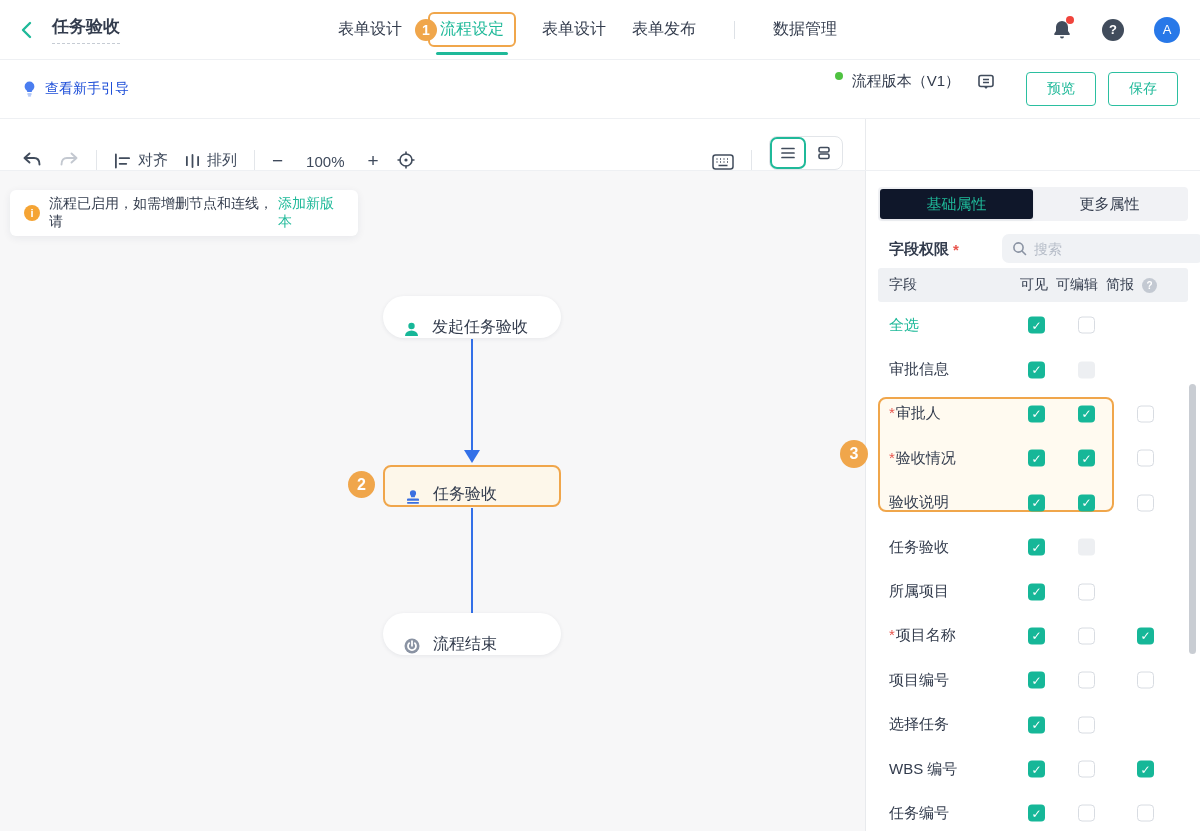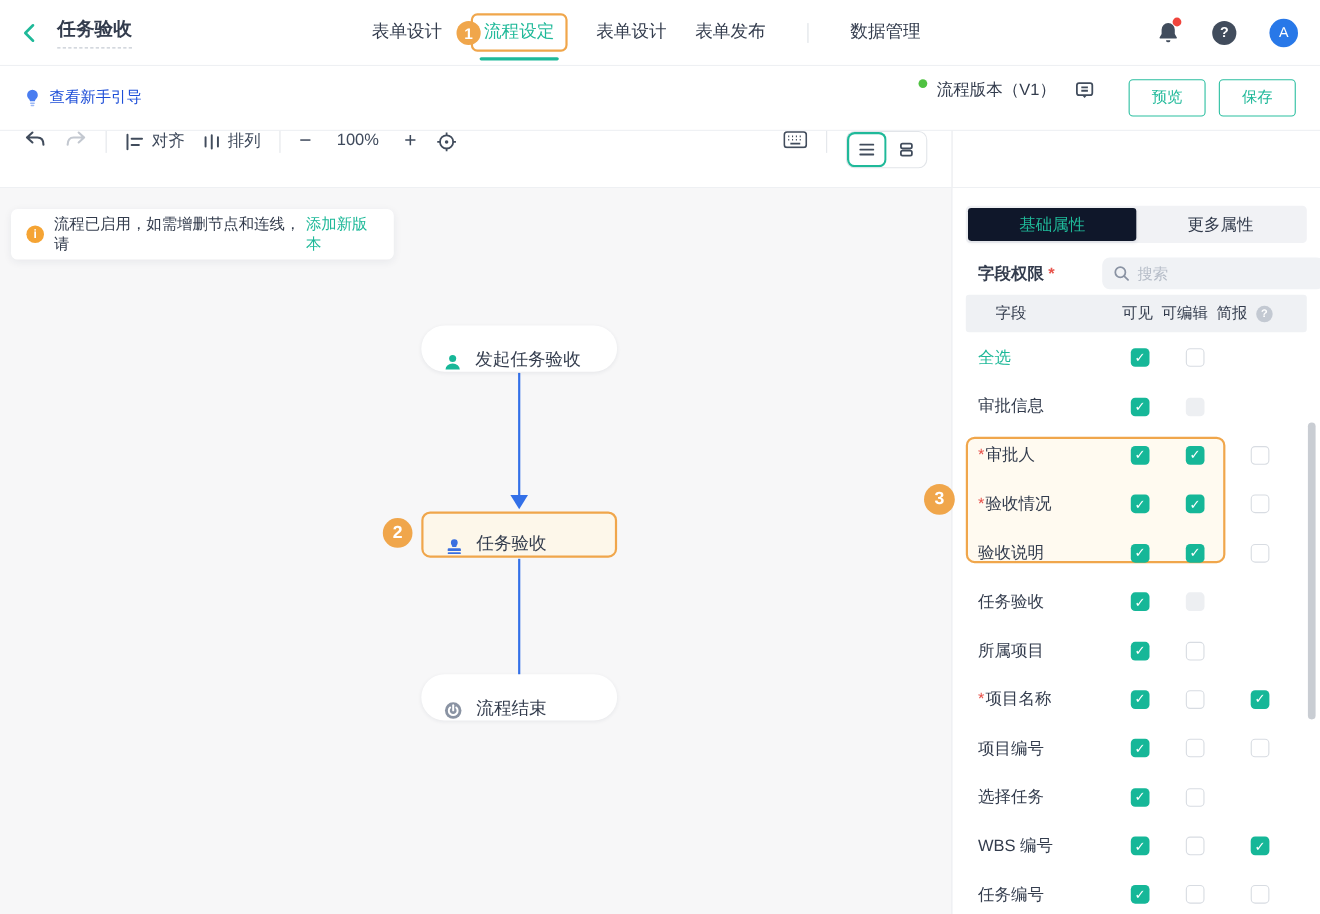--- a/index.html
+++ b/index.html
@@ -28,21 +28,21 @@
   .guide-left { display:flex; align-items:center; cursor:pointer; }
   .guide-link { color:#1d4ed8; font-size:14px; margin-left:8px; }
   .guide-right { margin-left:auto; display:flex; align-items:flex-start; }
   .vdot { width:8px; height:8px; border-radius:50%; background:#4fc241; margin-right:9px; }
   .version { font-size:15px; margin-right:16px; }
   .note-ico { display:flex; margin-right:18px; cursor:pointer; }
   .btn { min-width:70px; height:34px; border:1px solid #2bbfa0; border-radius:4px; color:#1fb999; font-size:14px; background:#fff; display:flex; align-items:center; justify-content:center; padding:0 16px; cursor:pointer; margin-left:12px; }
 
   
   .toolrow { height:52px; display:flex; border-bottom:1px solid #eef0f3; }
-  .toolbar { width:866px; border-right:1px solid #e8eaed; display:flex; align-items:flex-start; padding:0 22px; gap:17px; font-size:15px; color:#3f4a5c; }
+  .toolbar { width:866px; border-right:1px solid #e8eaed; display:flex; align-items:flex-end; padding:0 22px; gap:17px; font-size:15px; color:#3f4a5c; }
   .tdivider { width:1px; height:20px; background:#e3e6ea; }
   .tool { display:flex; align-items:center; gap:7px; cursor:pointer; }
   .tool.disabled { color:#c3c8d0; cursor:default; }
   .sym { font-size:19px; line-height:1; cursor:pointer; }
   .kb { margin-left:auto; display:flex; cursor:pointer; }
   .toggle-group { display:flex; border:1px solid #e2e5e9; border-radius:8px; }
   .toggle { width:36px; height:32px; display:flex; align-items:center; justify-content:center; cursor:pointer; }
   .toggle-active { box-shadow: inset 0 0 0 2px #1fb999; border-radius:7px; }
   .panel-tabs { flex:1; display:flex; font-size:16px; }
   .ptab { flex:1; display:flex; align-items:center; justify-content:center; position:relative; cursor:pointer; }
@@ -70,21 +70,21 @@
   
   .subtabs { position:absolute; left:12px; top:16px; width:310px; height:34px; background:#f1f2f5; border-radius:4px; display:flex; padding:2px; font-size:15px; }
   .stab { flex:1; display:flex; align-items:center; justify-content:center; border-radius:3px; cursor:pointer; }
   .stab-active { background:#0f172a; color:#1fb999; box-shadow:0 1px 3px rgba(31,42,68,.08); }
   .fieldperm { position:absolute; left:23px; top:64px; height:28px; display:flex; align-items:center; font-size:15px; font-weight:bold; }
   .req-star { color:#e8554d; margin-left:4px; }
   .searchbox { position:absolute; left:136px; top:63px; width:202px; height:29px; background:#f0f2f5; border-radius:7px; display:flex; align-items:center; padding:0 10px; }
   .searchbox input { border:none; outline:none; background:transparent; font-size:14px; width:130px; margin-left:7px; color:#333c4d; font-family:inherit; }
   .searchbox input::placeholder { color:#b6bdc8; }
   .thead { position:absolute; left:12px; top:97px; width:310px; height:34px; background:#eff1f4; border-radius:3px; display:flex; align-items:center; font-size:14px; }
-  .thead .c-field { margin-left:27px;text-align:right; }
+  .thead .c-field { margin-left:11px;text-align:right; }
   .thead .cols { position:absolute; left:142px; display:flex; align-items:center; gap:8px; }
   .qmark { width:15px; height:15px; border-radius:50%; background:#c3c9d2; color:#fff; font-size:10px; font-weight:bold; display:flex; align-items:center; justify-content:center; }
   #field-rows { position:absolute; left:0; top:132px; width:100%; z-index:2; }
   .frow { position:relative; height:44.4px; display:flex; align-items:center; font-size:15px; }
   .flabel { margin-left:23px; z-index:2; }
   .frow-link .flabel { color:#1fb999; cursor:pointer; }
   .req { color:#e8554d; font-style:normal; margin-right:1px; }
   .cb { position:absolute; top:50%; transform:translateY(-50%); width:17px; height:17px; border-radius:4px; display:flex; align-items:center; justify-content:center; z-index:2; font-size:12px; font-weight:bold; color:#fff; cursor:pointer; }
   .cb-checked { background:#16b798; }
   .cb-unchecked { background:#fff; border:1px solid #d8dce2; }

